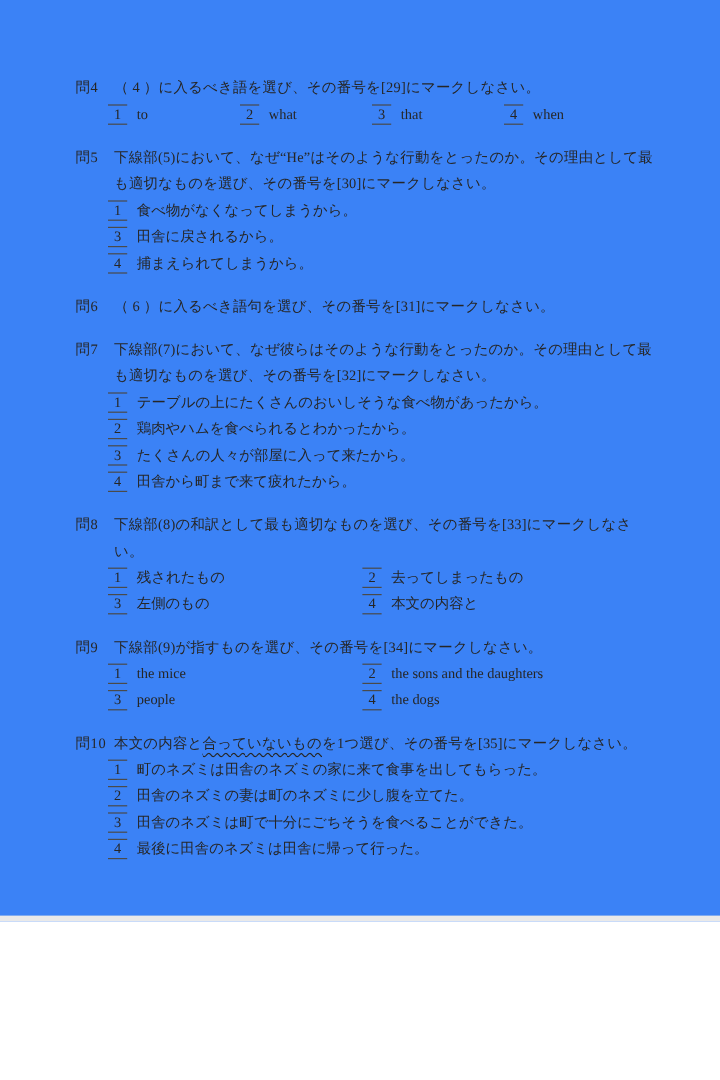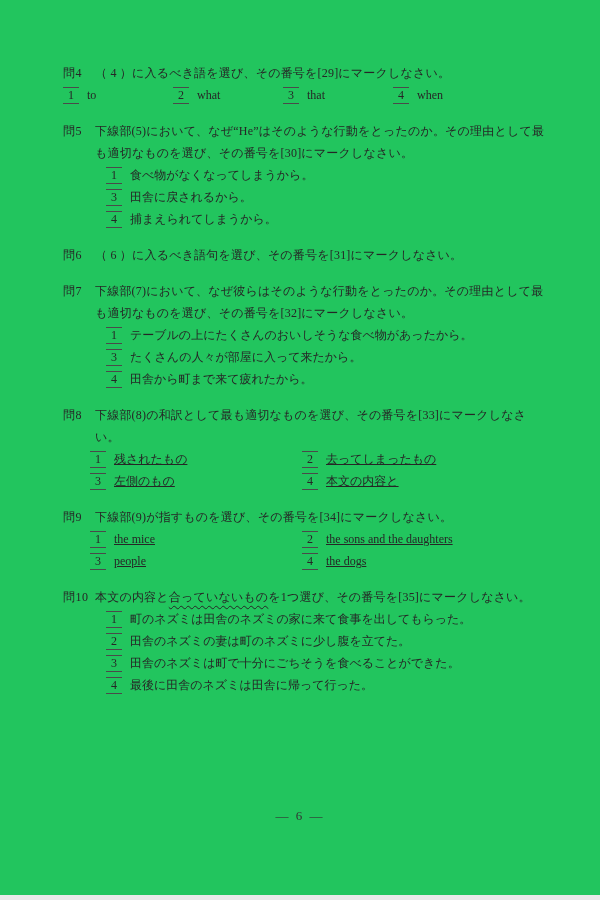--- a/index.html
+++ b/index.html
@@ -3,22 +3,22 @@
 <meta charset="utf-8">
 <style>
   html, body {
     margin: 0;
     padding: 0;
     background: #ffffff;
   }
   .sheet {
     position: relative;
     width: 600px;
-    height: 900px;
-    background: #22c55e;
+    height: 768px;
+    background: #3b82f6;
     color: #262626;
     font-family: "Liberation Serif", "DejaVu Serif", serif;
     font-size: 12px;
     overflow: hidden;
   }
   .content {
     position: absolute;
     top: 62px;
     left: 63px;
     width: 490px;
@@ -32,38 +32,39 @@
   .qlabel {
     flex: 0 0 32px;
     white-space: nowrap;
     letter-spacing: 0.5px;
   }
   .qbody {
     flex: 1 1 auto;
     max-width: 452px;
     letter-spacing: 0.2px;
   }
-  .choices { margin-left: 43px; }
+  .choices { margin-left: 27px; }
   .choice-line {
     line-height: 22px;
     white-space: nowrap;
   }
   .row4 {
     display: flex;
+    margin-left: 27px;
     line-height: 22px;
   }
   .row4 .choice { width: 110px; white-space: nowrap; }
   .row4 .choice:last-child { width: auto; }
   .grid2 {
     display: grid;
     grid-template-columns: 212px auto;
     margin-left: 27px;
     line-height: 22px;
   }
-  .grid2 .choice { white-space: nowrap; text-decoration: underline; }
+  .grid2 .choice { white-space: nowrap; }
   .cnum {
     display: inline-block;
     min-width: 12px;
     text-align: center;
     border-top: 1px solid #4a4a4a;
     border-bottom: 1px solid #4a4a4a;
     padding: 0 2px;
     line-height: 15px;
     margin-right: 8px;
     font-size: 12px;
@@ -131,20 +132,21 @@
       </div>
     </section>
 
     <section class="question">
       <div class="qrow">
         <span class="qlabel">問7</span>
         <span class="qbody">下線部(7)において、なぜ彼らはそのような行動をとったのか。その理由として最も適切なものを選び、その番号を[32]にマークしなさい。</span>
       </div>
       <div class="choices">
         <div class="choice-line"><span class="cnum">1</span><span>テーブルの上にたくさんのおいしそうな食べ物があったから。</span></div>
+        <div class="choice-line"><span class="cnum">2</span><span>鶏肉やハムを食べられるとわかったから。</span></div>
         <div class="choice-line"><span class="cnum">3</span><span>たくさんの人々が部屋に入って来たから。</span></div>
         <div class="choice-line"><span class="cnum">4</span><span>田舎から町まで来て疲れたから。</span></div>
       </div>
     </section>
 
     <section class="question">
       <div class="qrow">
         <span class="qlabel">問8</span>
         <span class="qbody">下線部(8)の和訳として最も適切なものを選び、その番号を[33]にマークしなさい。</span>
       </div>

